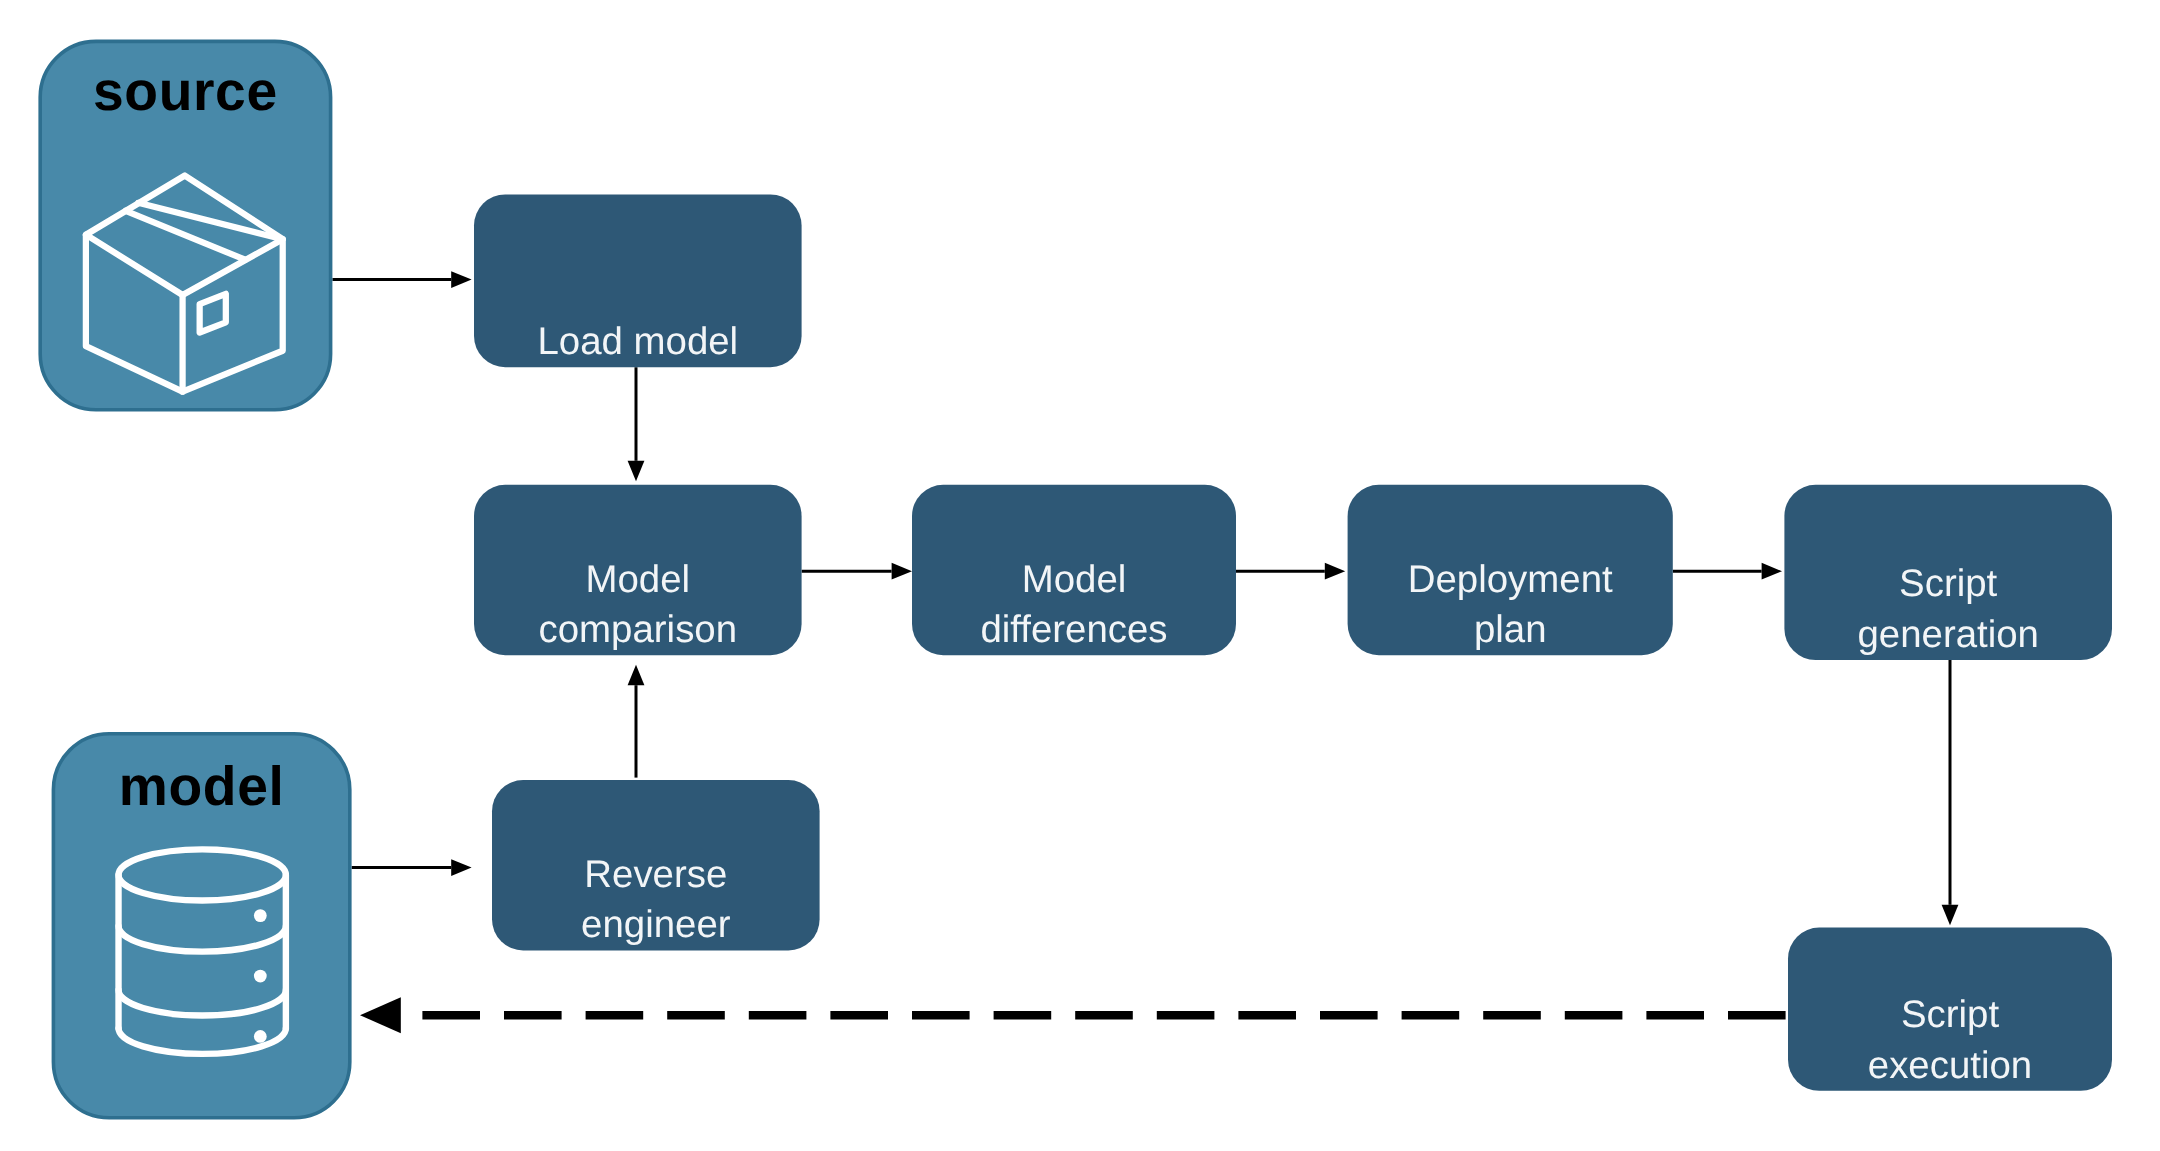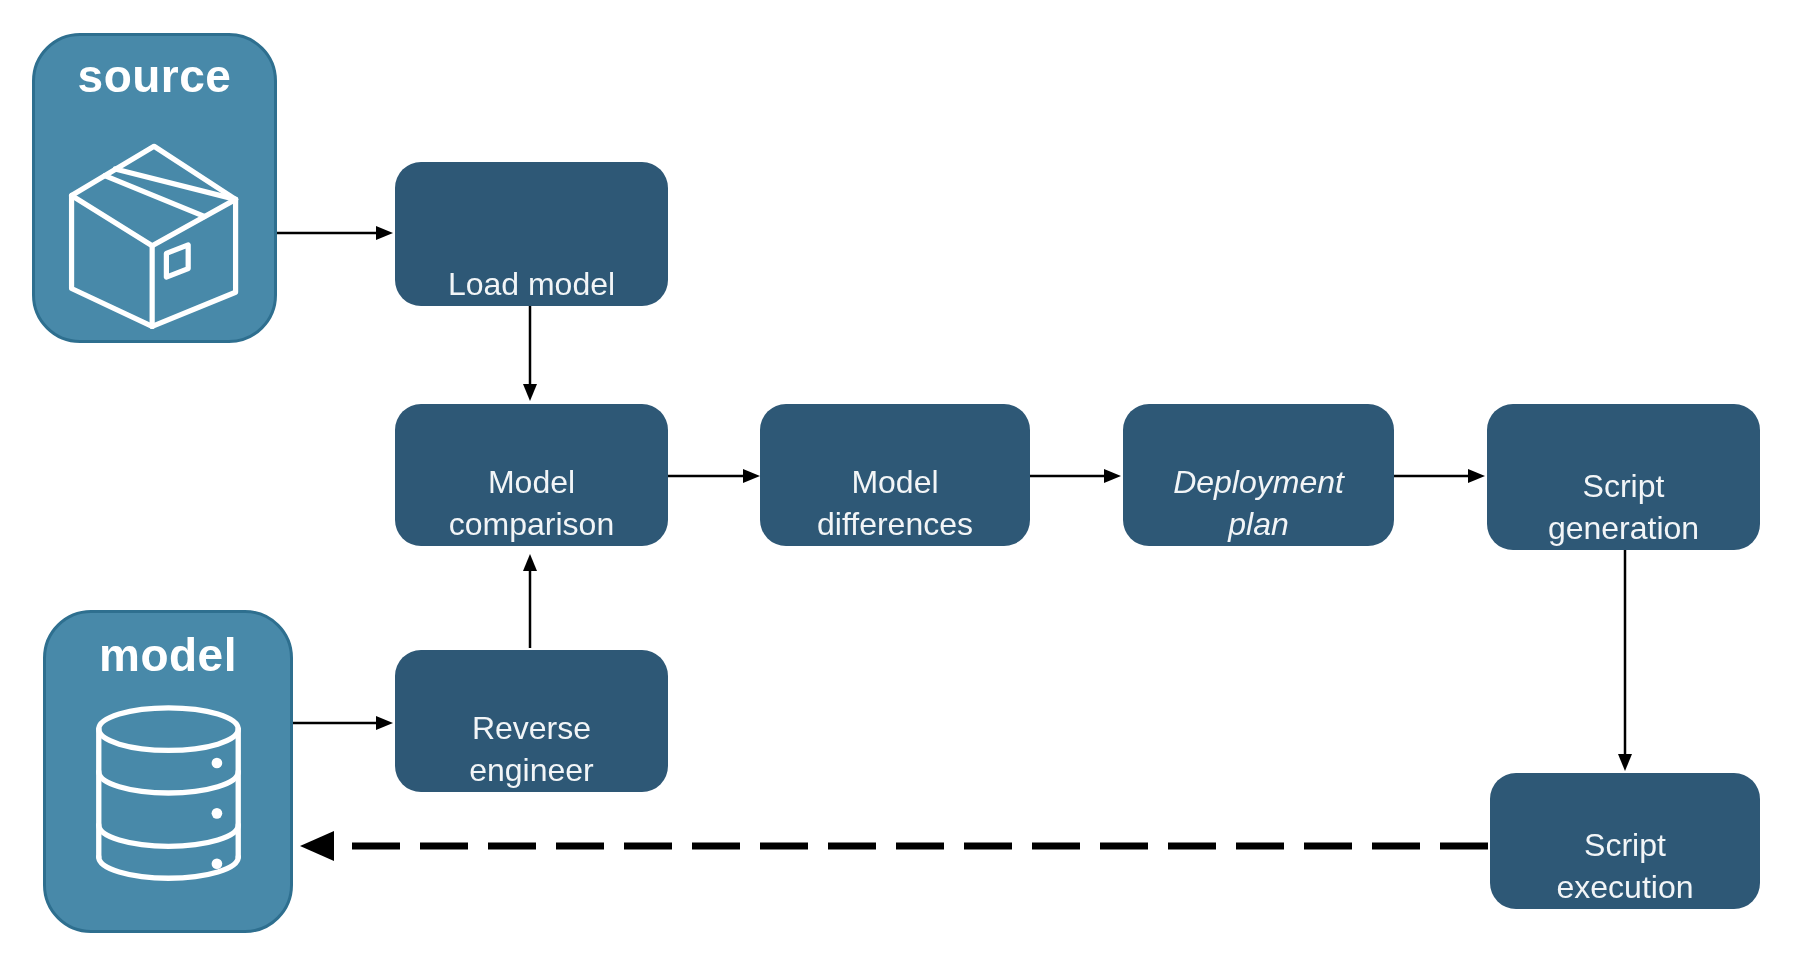--- a/index.html
+++ b/index.html
@@ -22,21 +22,21 @@
   
   .endpoint {
     background: #4889A9;
     border: 3px solid #2E6F8F;
     border-radius: 48px;
     display: flex;
     flex-direction: column;
     align-items: center;
   }
   .endpoint-label {
-    color: #ffffff;
+    color: #000000;
     font-weight: bold;
     font-size: 46px;
     line-height: 1.15;
     letter-spacing: 0.5px;
   }
   .endpoint-icon { display: block; }
 
   
   .step {
     background: #2E5876;
@@ -55,23 +55,23 @@
 
   
   #node-source            { left: 32px;   top: 33px;  width: 245px; height: 310px; padding-top: 14px; }
   #node-source .endpoint-icon   { margin-top: 30px; }
   #node-target            { left: 43px;   top: 610px; width: 250px; height: 323px; padding-top: 16px; }
   #node-target .endpoint-icon   { margin-top: 20px; }
 
   #node-load-model        { left: 395px;  top: 162px; width: 273px; height: 144px; }
   #node-model-comparison  { left: 395px;  top: 404px; width: 273px; height: 142px; }
   #node-model-differences { left: 760px;  top: 404px; width: 270px; height: 142px; }
-  #node-deployment-plan   { left: 1123px; top: 404px; width: 271px; height: 142px; font-style: italic; }
+  #node-deployment-plan   { left: 1123px; top: 404px; width: 271px; height: 142px; }
   #node-script-generation { left: 1487px; top: 404px; width: 273px; height: 146px; }
-  #node-reverse-engineer  { left: 395px;  top: 650px; width: 273px; height: 142px; }
+  #node-reverse-engineer  { left: 410px;  top: 650px; width: 273px; height: 142px; }
   #node-script-execution  { left: 1490px; top: 773px; width: 270px; height: 136px; }
 </style>
 </head>
 <body>
 
 <div class="canvas">
 
   <svg class="arrows" viewBox="0 0 1800 959" xmlns="http://www.w3.org/2000/svg">
     <g stroke="#000000" stroke-width="2.5" fill="#000000">
       <g>

